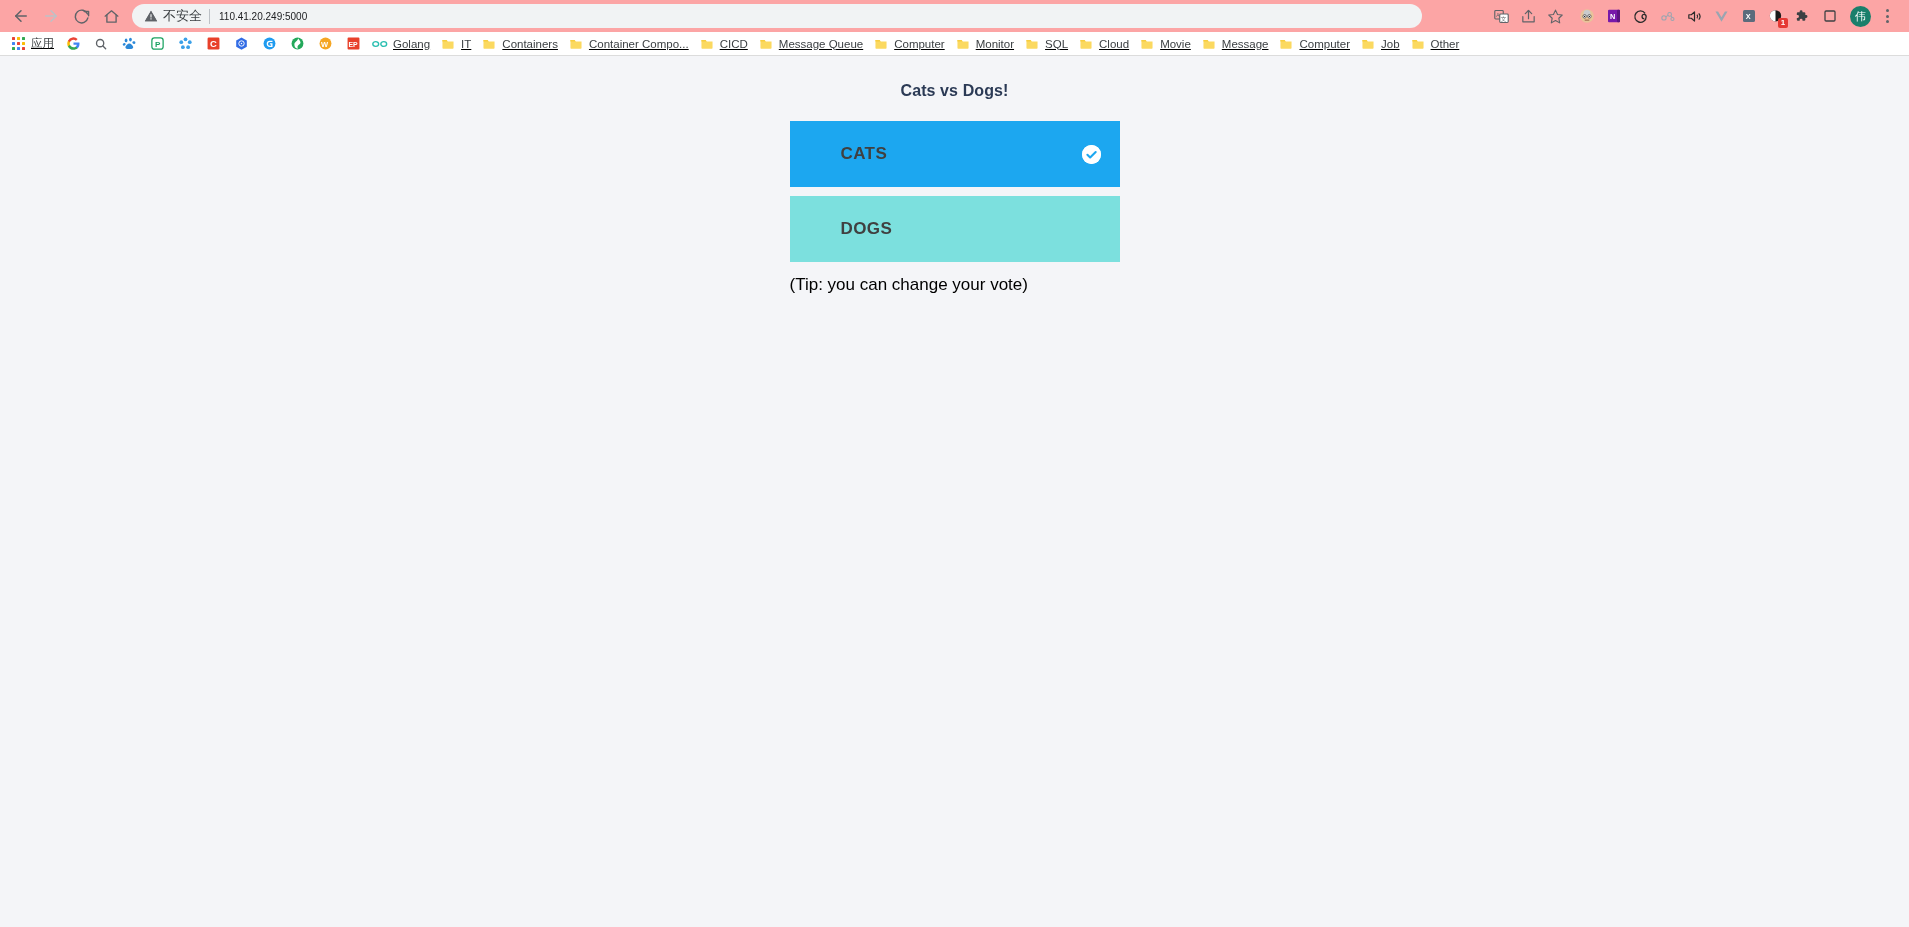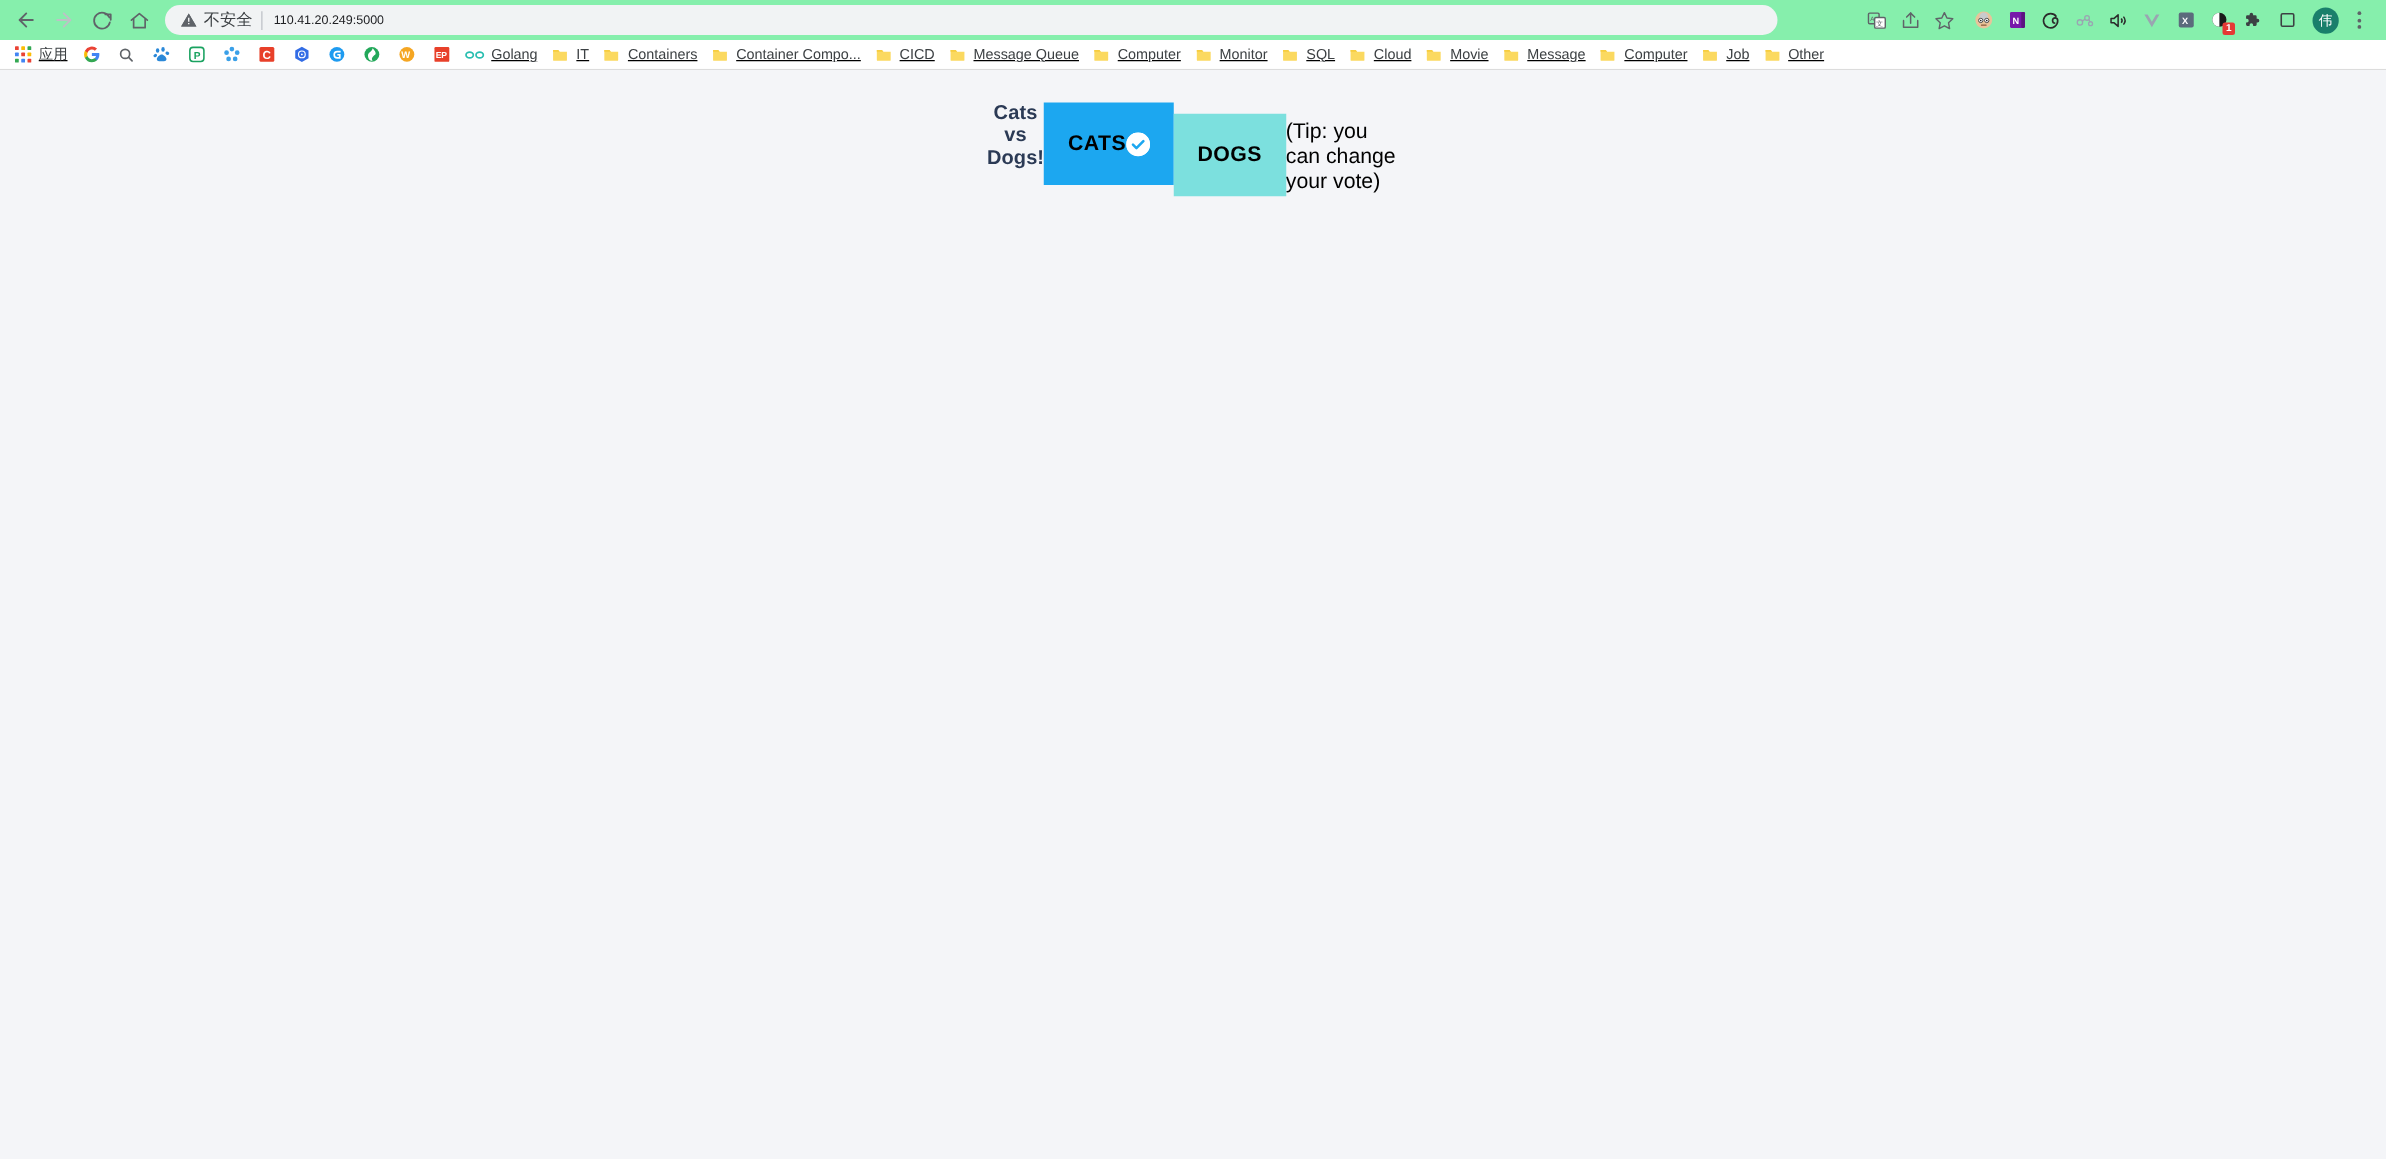--- a/index.html
+++ b/index.html
@@ -17,21 +17,21 @@
     background: #ffffff;
     border-bottom: 1px solid #dcdcdc;
   }
 
   
   .toolbar {
     height: 32px;
     display: flex;
     align-items: center;
     padding: 0 6px;
-    background: #86efac;
+    background: #fca5a5;
   }
   .nav-btn {
     width: 30px;
     height: 28px;
     display: flex;
     align-items: center;
     justify-content: center;
     flex: 0 0 auto;
     color: #5f6368;
   }
@@ -181,21 +181,21 @@
     position: relative;
     display: flex;
     flex-direction: column;
     align-items: center;
   }
 
   .vote-wrap {
     width: 330px;
     margin-top: 26px;
     display: flex;
-    flex-direction: row;
+    flex-direction: column;
     align-items: stretch;
   }
 
   .page-title {
     font-size: 16px;
     font-weight: bold;
     color: #2b3a55;
     text-align: center;
     margin-bottom: 21px;
     letter-spacing: 0.1px;
@@ -205,22 +205,23 @@
     height: 66px;
     display: flex;
     align-items: center;
     justify-content: space-between;
     padding: 0 19px;
     position: relative;
   }
   .vote-card .vote-label {
     font-size: 17px;
     font-weight: bold;
-    color: #000000;
+    color: #404040;
     letter-spacing: 0.4px;
+    margin-left: 32px;
   }
   .vote-card.cats { background: #1ca7f0; }
   .vote-card.dogs { background: #7ce0de; margin-top: 9px; }
 
   .check-badge {
     width: 19px;
     height: 19px;
     border-radius: 50%;
     background: #ffffff;
     display: flex;

